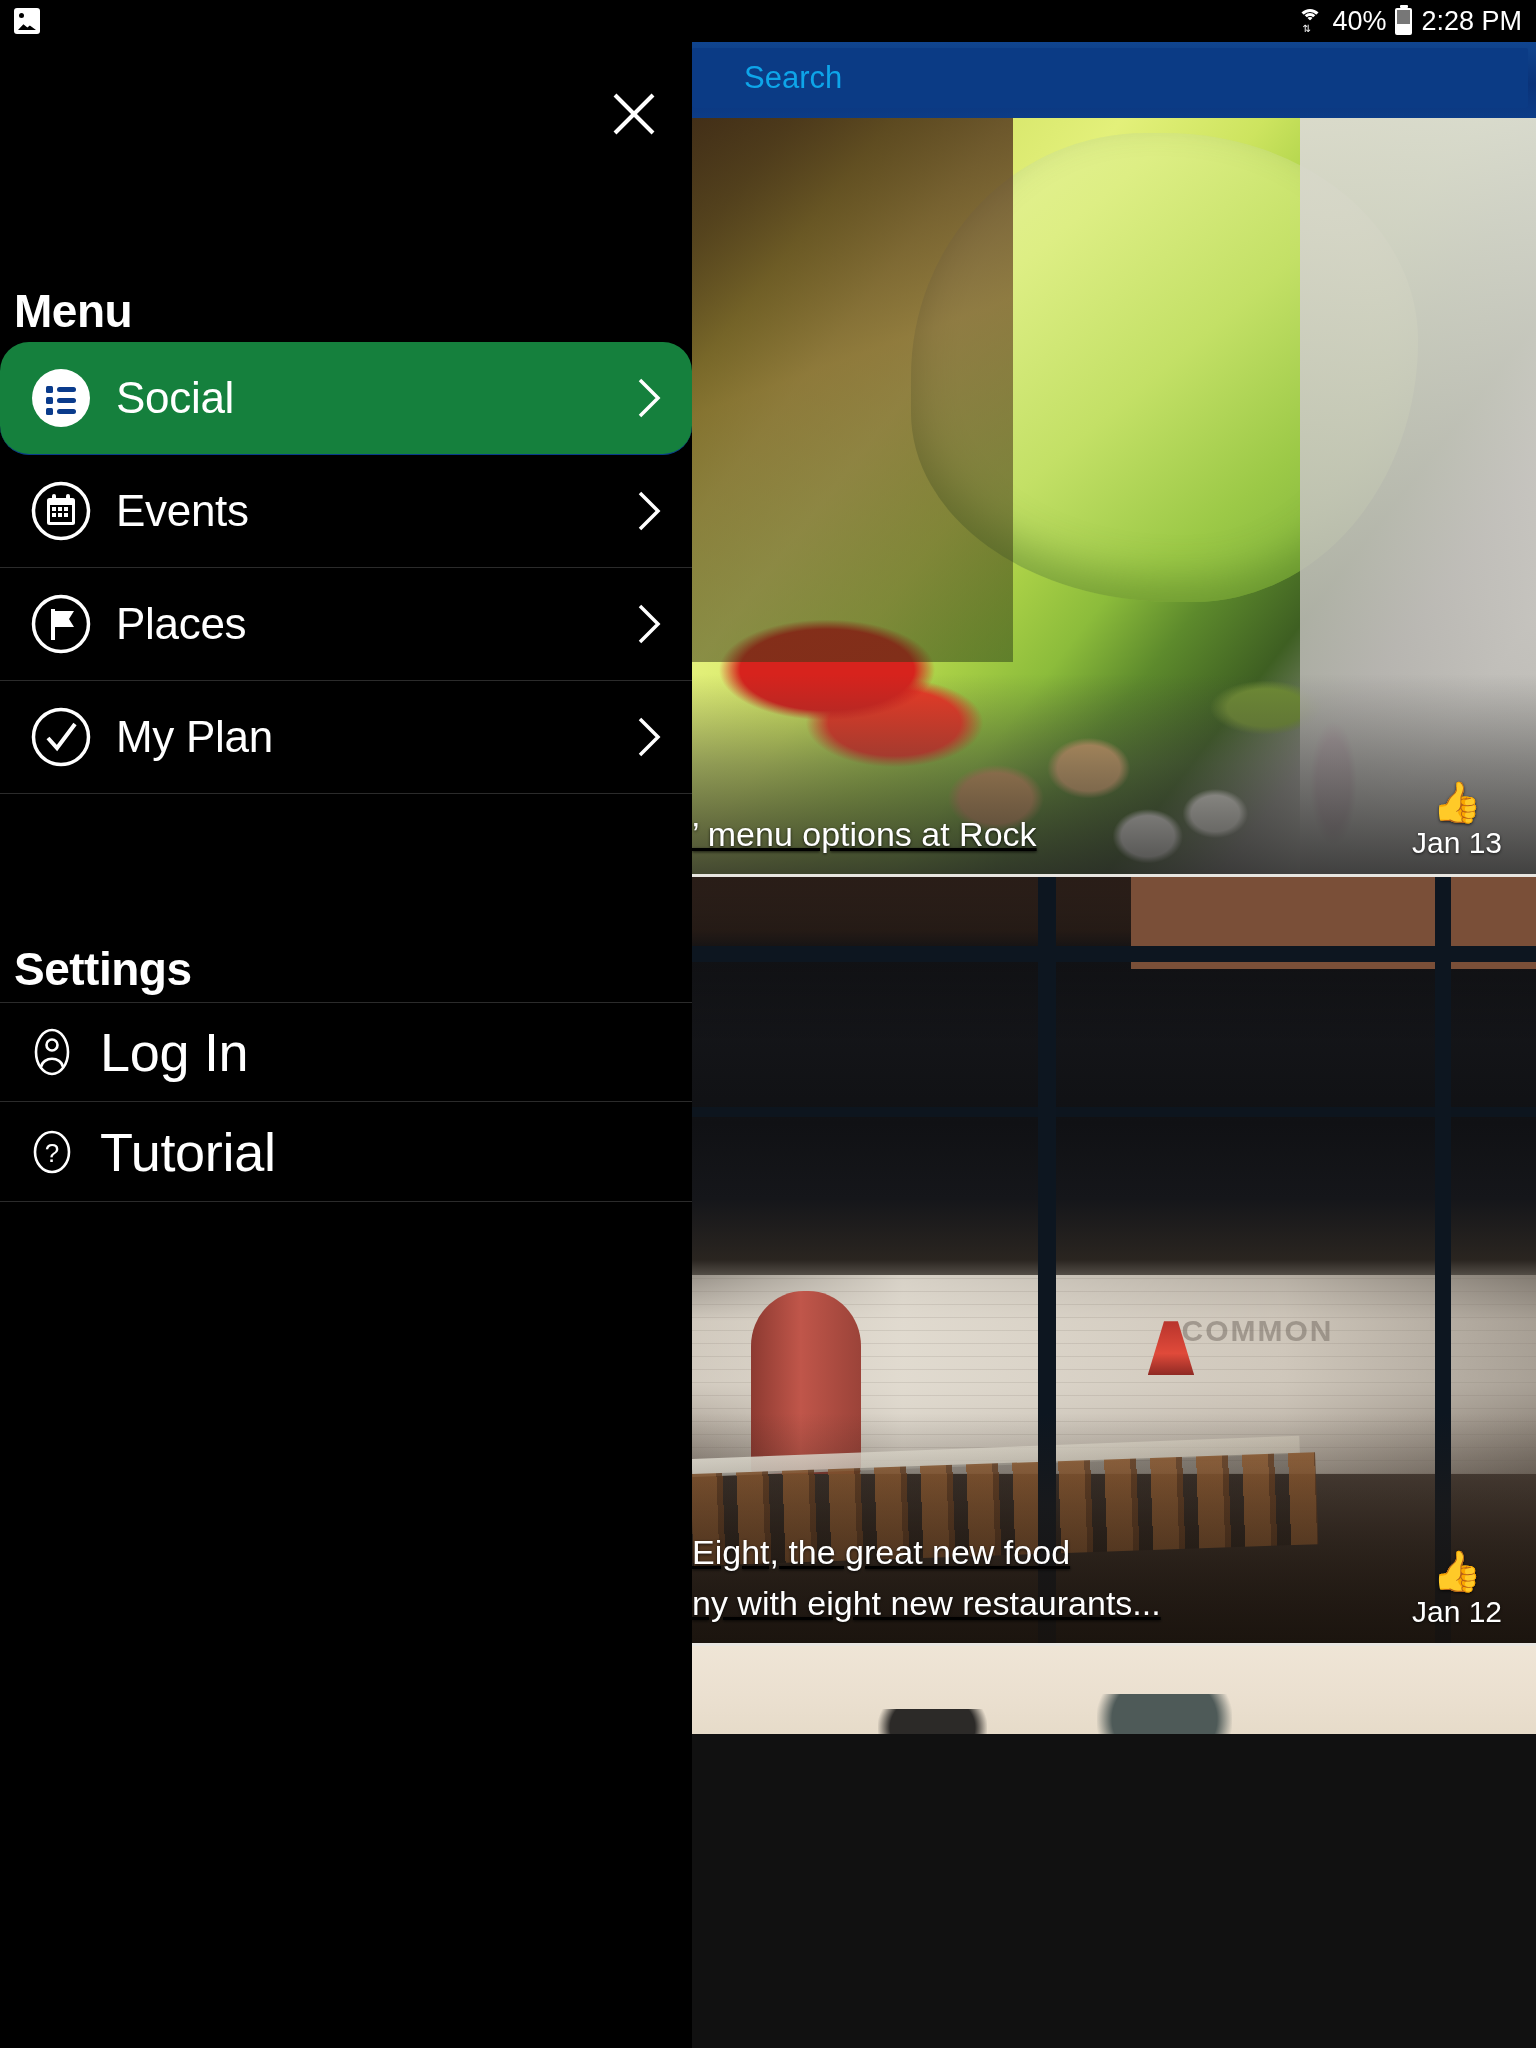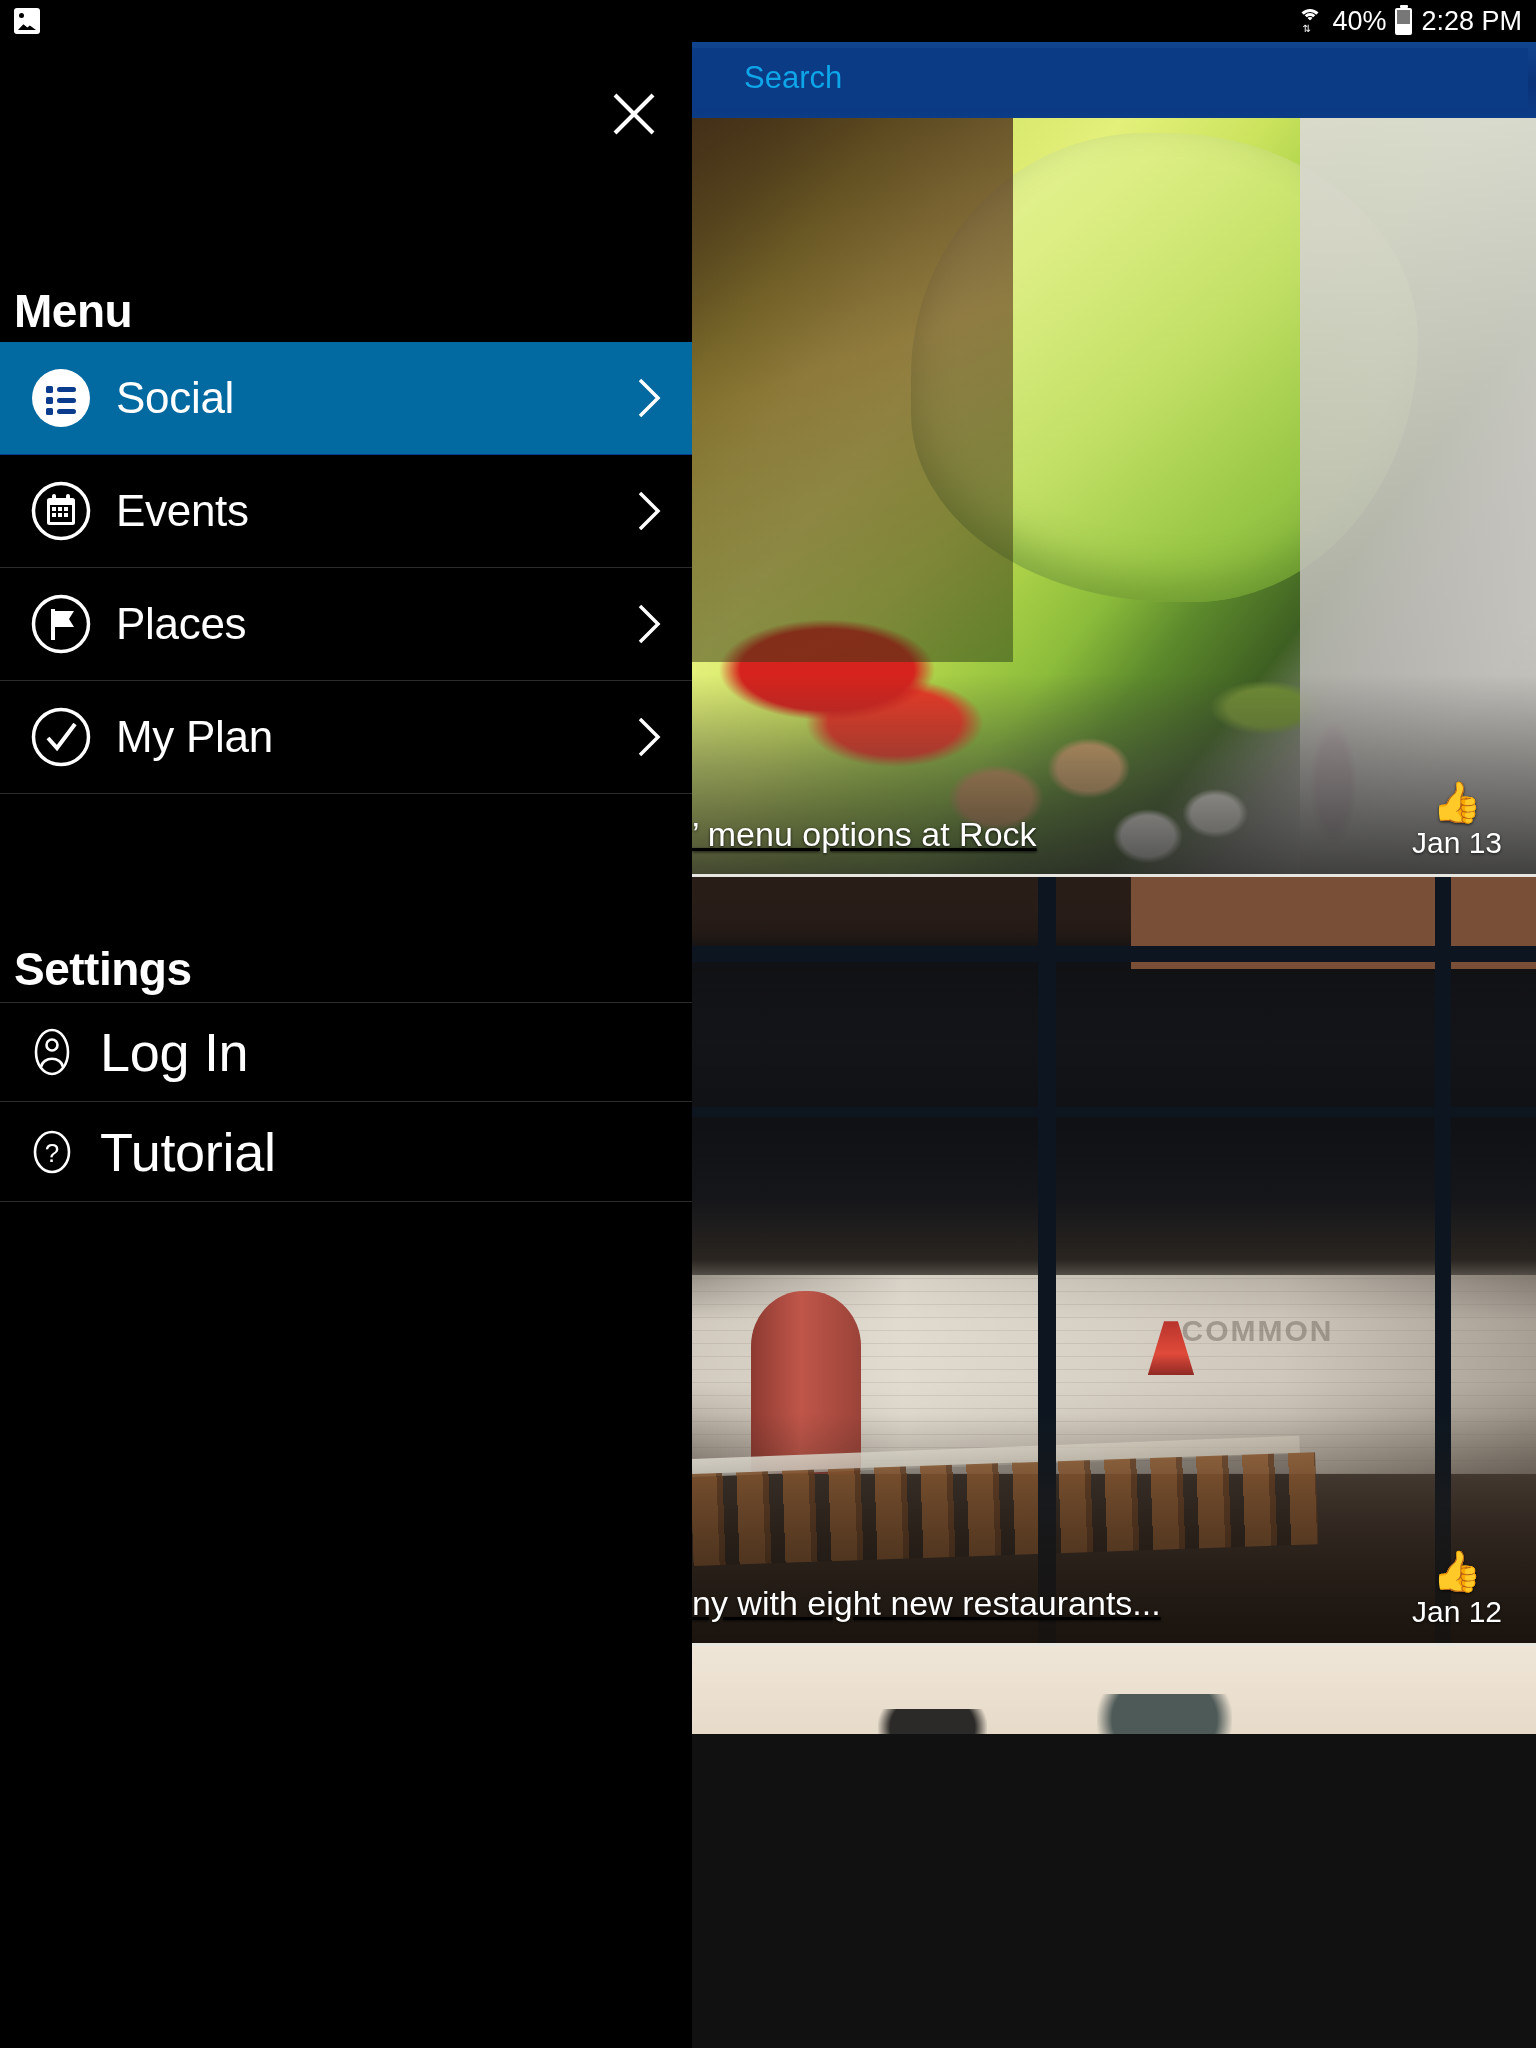--- a/index.html
+++ b/index.html
@@ -218,21 +218,21 @@
     color:#fff;font-size:46px;font-weight:bold;
     padding-left:14px;letter-spacing:-.5px;
   }
   .menu-title{position:absolute;left:0;top:242px;}
   .nav-list{position:absolute;left:0;top:300px;width:692px;}
   .nav-row{
     height:113px;width:692px;display:flex;align-items:center;
     padding-left:30px;padding-right:26px;
     border-bottom:1px solid #2b2b2b;position:relative;cursor:pointer;
   }
-  .nav-row.active{background:#0369a1;border-bottom:1px solid #0a3b8c;}
+  .nav-row.active{background:#15803d;border-bottom:1px solid #0a3b8c;border-radius:29px;}
   .nav-ico{width:62px;height:62px;flex:0 0 62px;margin-right:24px;
     display:flex;align-items:center;justify-content:center;}
   .nav-label{color:#fff;font-size:44px;letter-spacing:-.3px;}
   .chev{margin-left:auto;width:34px;height:44px;display:flex;align-items:center;justify-content:center;}
 
   .settings-title{position:absolute;left:0;top:900px;}
   .set-list{position:absolute;left:0;top:960px;width:692px;}
   .set-row{
     height:100px;width:692px;display:flex;align-items:center;
     padding-left:26px;border-bottom:1px solid #2b2b2b;cursor:pointer;
@@ -286,20 +286,21 @@
         <div class="bartop"></div>
         <div class="stools"></div>
         <div class="beam-h" style="top:9%;height:16px;"></div>
         <div class="beam-h" style="top:30%;height:10px;opacity:.8;"></div>
         <div class="beam-v" style="left:41%;width:18px;"></div>
         <div class="beam-v" style="left:88%;width:16px;"></div>
       </div>
       <div class="card2-grad"></div>
       <div class="card-caption">
         <div class="cap-text">
+          <div class="cap-line">Eight, the great new food</div>
           <div class="cap-line">ny with eight new restaurants...</div>
         </div>
       </div>
       <div class="cap-meta">
         <span class="thumb">👍</span>
         <span class="cap-date">Jan 12</span>
       </div>
     </div>
     <div class="card-sep"></div>
 

